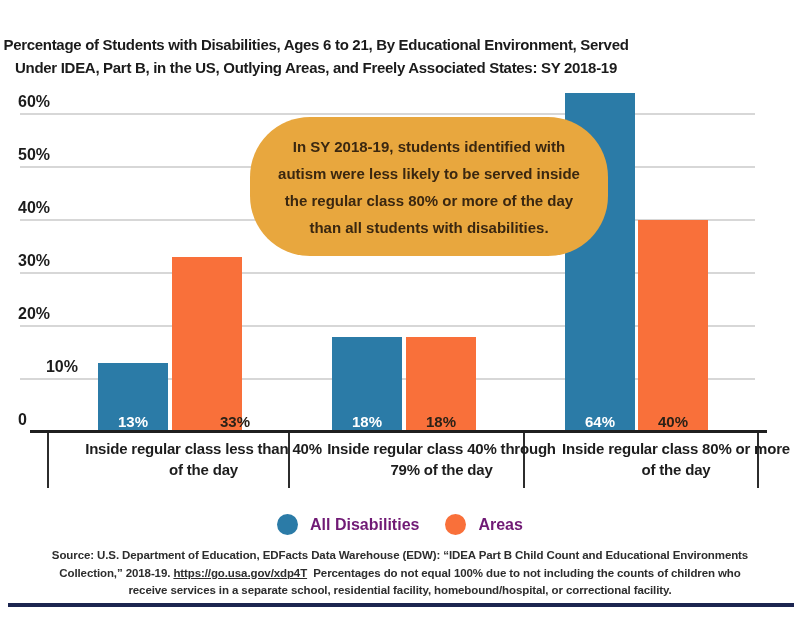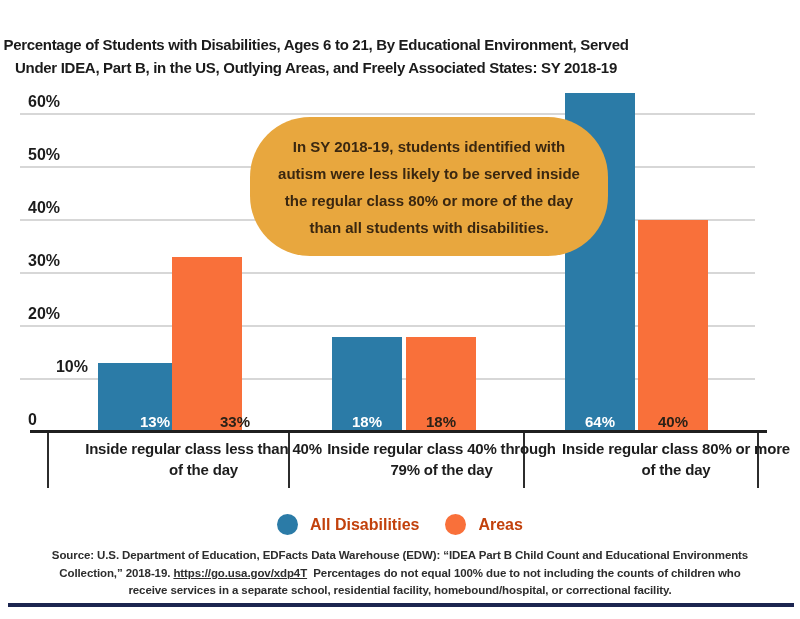--- a/index.html
+++ b/index.html
@@ -6,41 +6,41 @@
   .page{
     position:relative;width:800px;height:619px;background:#ffffff;overflow:hidden;
     font-family:"Liberation Sans","DejaVu Sans",sans-serif;
   }
   .title{
     position:absolute;top:33px;left:0;width:632px;text-align:center;
     font-size:15px;font-weight:bold;color:#1b1b1b;line-height:23px;letter-spacing:-0.3px;
   }
   
   .gridline{position:absolute;left:20px;width:735px;height:2px;background:#d7d7d7;z-index:1;}
-  .ytick{position:absolute;left:28px;width:60px;font-size:16px;font-weight:bold;color:#1c1c1c;z-index:2;}
+  .ytick{position:absolute;left:18px;width:60px;font-size:16px;font-weight:bold;color:#1c1c1c;z-index:2;}
   .axis-line{position:absolute;left:30px;top:430px;width:737px;height:3px;background:#1f1f1f;z-index:3;}
   .bar{position:absolute;width:70px;z-index:2;}
   .bar-label{position:absolute;bottom:2px;left:0;width:100%;text-align:center;font-size:15px;font-weight:bold;}
   .sep{position:absolute;top:433px;width:2px;height:55px;background:#2c2c2c;z-index:3;}
   .cat{
     position:absolute;top:438px;text-align:center;font-size:15px;font-weight:bold;
     color:#1d1d1d;line-height:21px;letter-spacing:-0.2px;z-index:3;padding-left:36px;
   }
   .bubble{
     position:absolute;left:250px;top:117px;width:358px;height:139px;background:#E8A73E;
     border-radius:60px;z-index:5;display:flex;flex-direction:column;justify-content:center;
     text-align:center;
   }
   .bubble div{font-size:15px;font-weight:bold;color:#3a2710;line-height:27px;white-space:nowrap;}
   .legend{
     position:absolute;top:514px;left:0;width:800px;display:flex;justify-content:center;
     align-items:center;z-index:2;
   }
   .dot{width:21px;height:21px;border-radius:50%;display:inline-block;}
-  .legend-label{font-size:16px;font-weight:bold;color:#c2410c;margin-left:12px;}
+  .legend-label{font-size:16px;font-weight:bold;color:#701a75;margin-left:12px;}
   .legend-gap{margin-left:26px;}
   .source{
     position:absolute;top:547px;left:20px;width:760px;text-align:center;
     font-size:11.5px;font-weight:bold;color:#2d2d2d;line-height:17.5px;letter-spacing:-0.1px;
   }
   .source a{color:#2d2d2d;text-decoration:underline;}
   .bottom-rule{position:absolute;top:603px;left:8px;width:786px;height:4px;background:#1c2550;}
 </style>
 </head>
 <body>
@@ -93,21 +93,21 @@
     <div class="ytick" style="top: 146px;">50%</div>
     <div class="gridline" style="top: 219px;"></div>
     <div class="ytick" style="top: 199px;">40%</div>
     <div class="gridline" style="top: 272px;"></div>
     <div class="ytick" style="top: 252px;">30%</div>
     <div class="gridline" style="top: 325px;"></div>
     <div class="ytick" style="top: 305px;">20%</div>
     <div class="gridline" style="top: 378px;"></div>
     <div class="ytick" style="top: 358px; text-align: right;">10%</div>
     <div class="ytick" style="top: 411px;">0</div>
-    <div class="bar" style="left: 98px; top: 363px; height: 69px; background: rgb(43, 123, 167); padding-left: 44px;">
+    <div class="bar" style="left: 98px; top: 363px; height: 69px; background: rgb(43, 123, 167);">
       <div class="bar-label" style="color: rgb(255, 255, 255);">13%</div>
     </div>
     <div class="bar" style="left: 332px; top: 337px; height: 95px; background: rgb(43, 123, 167);">
       <div class="bar-label" style="color: rgb(255, 255, 255);">18%</div>
     </div>
     <div class="bar" style="left: 565px; top: 93px; height: 339px; background: rgb(43, 123, 167);">
       <div class="bar-label" style="color: rgb(255, 255, 255); text-align: center;">64%</div>
     </div>
     <div class="bar" style="left: 172px; top: 257px; height: 175px; background: rgb(249, 112, 58);">
       <div class="bar-label" style="color: rgb(42, 33, 23); margin-left: 28px;">33%</div>

